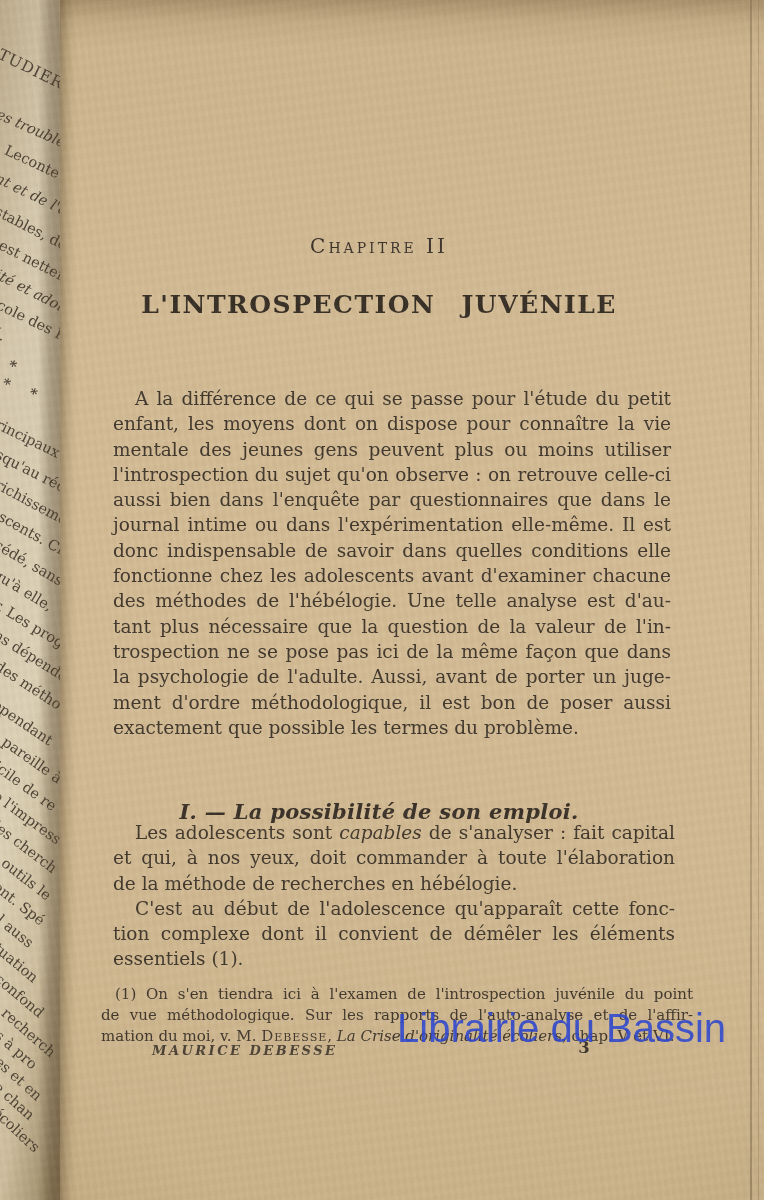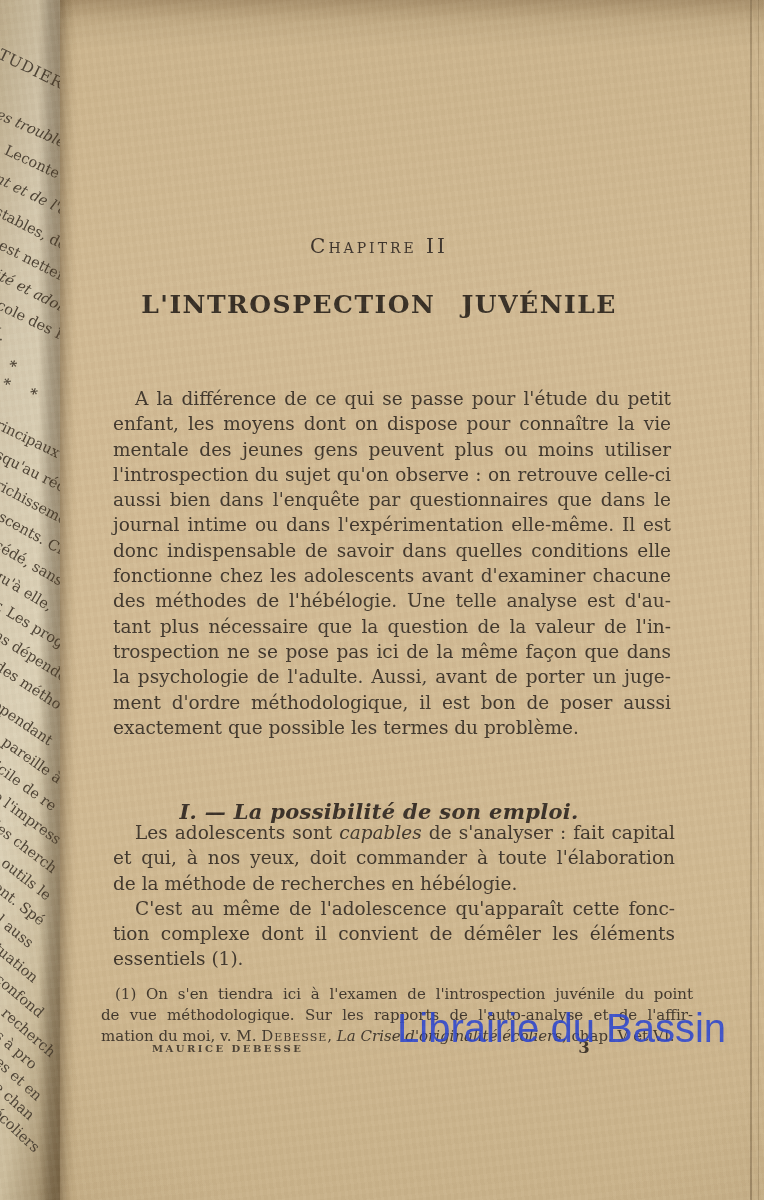--- a/index.html
+++ b/index.html
@@ -81,22 +81,22 @@
   #para-block-2{top:820px;width:562px;}
 
   .footnote{position:absolute;left:57px;top:984px;width:592px;font-size:15px;}
   .footnote .line{line-height:21.2px;text-align:justify;text-align-last:justify;}
   .footnote .line.para-end{text-align-last:left;}
   .footnote .line.indent{text-indent:14px;}
 
   em{font-style:italic;}
   .sc{font-variant:small-caps;letter-spacing:1px;}
 
-  .footer-author{position:absolute;left:108px;top:1043px;font-size:10px;letter-spacing:2.5px;
-    color:#4a4034;font-weight:bold;}
+  .footer-author{position:absolute;left:108px;top:1043px;font-size:13px;letter-spacing:2.5px;
+    color:#4a4034;font-weight:bold;font-style:italic;}
   .page-number{position:absolute;left:528px;top:1038px;width:24px;text-align:center;
     font-size:16.5px;font-weight:bold;color:#3f362c;}
 
   
   .watermark{position:absolute;left:397px;top:1006px;font-family:"Liberation Sans", sans-serif;
     font-size:40px;font-weight:normal;letter-spacing:0;opacity:.88;white-space:nowrap;}
 
   
   .texture{position:absolute;inset:0;pointer-events:none;opacity:.5;
     background:
@@ -128,21 +128,21 @@
         <div class="line">ment d'ordre méthodologique, il est bon de poser aussi</div>
         <div class="line para-end">exactement que possible les termes du problème.</div>
       </div>
 
     <div class="heading-wrap section-heading">I. — La possibilité de son emploi.</div>
 
     <div class="bodytext" id="para-block-2">
         <div class="line indent"><span>Les adolescents sont </span><em>capables</em><span> de s'analyser : fait capital</span></div>
         <div class="line">et qui, à nos yeux, doit commander à toute l'élaboration</div>
         <div class="line para-end">de la méthode de recherches en hébélogie.</div>
-        <div class="line indent">C'est au même de l'adolescence qu'apparaît cette fonc-</div>
+        <div class="line indent">C'est au début de l'adolescence qu'apparaît cette fonc-</div>
         <div class="line">tion complexe dont il convient de démêler les éléments</div>
         <div class="line para-end">essentiels (1).</div>
       </div>
 
     <div class="footnote">
         <div class="line indent">(1) On s'en tiendra ici à l'examen de l'introspection juvénile du point</div>
         <div class="line">de vue méthodologique. Sur les rapports de l'auto-analyse et de l'affir-</div>
         <div class="line para-end"><span>mation du moi, v. M. </span><span class="sc">Debesse</span><span>, </span><em>La Crise d'originalité écoliers</em><span>, chap. V et VI.</span></div>
       </div>
 

